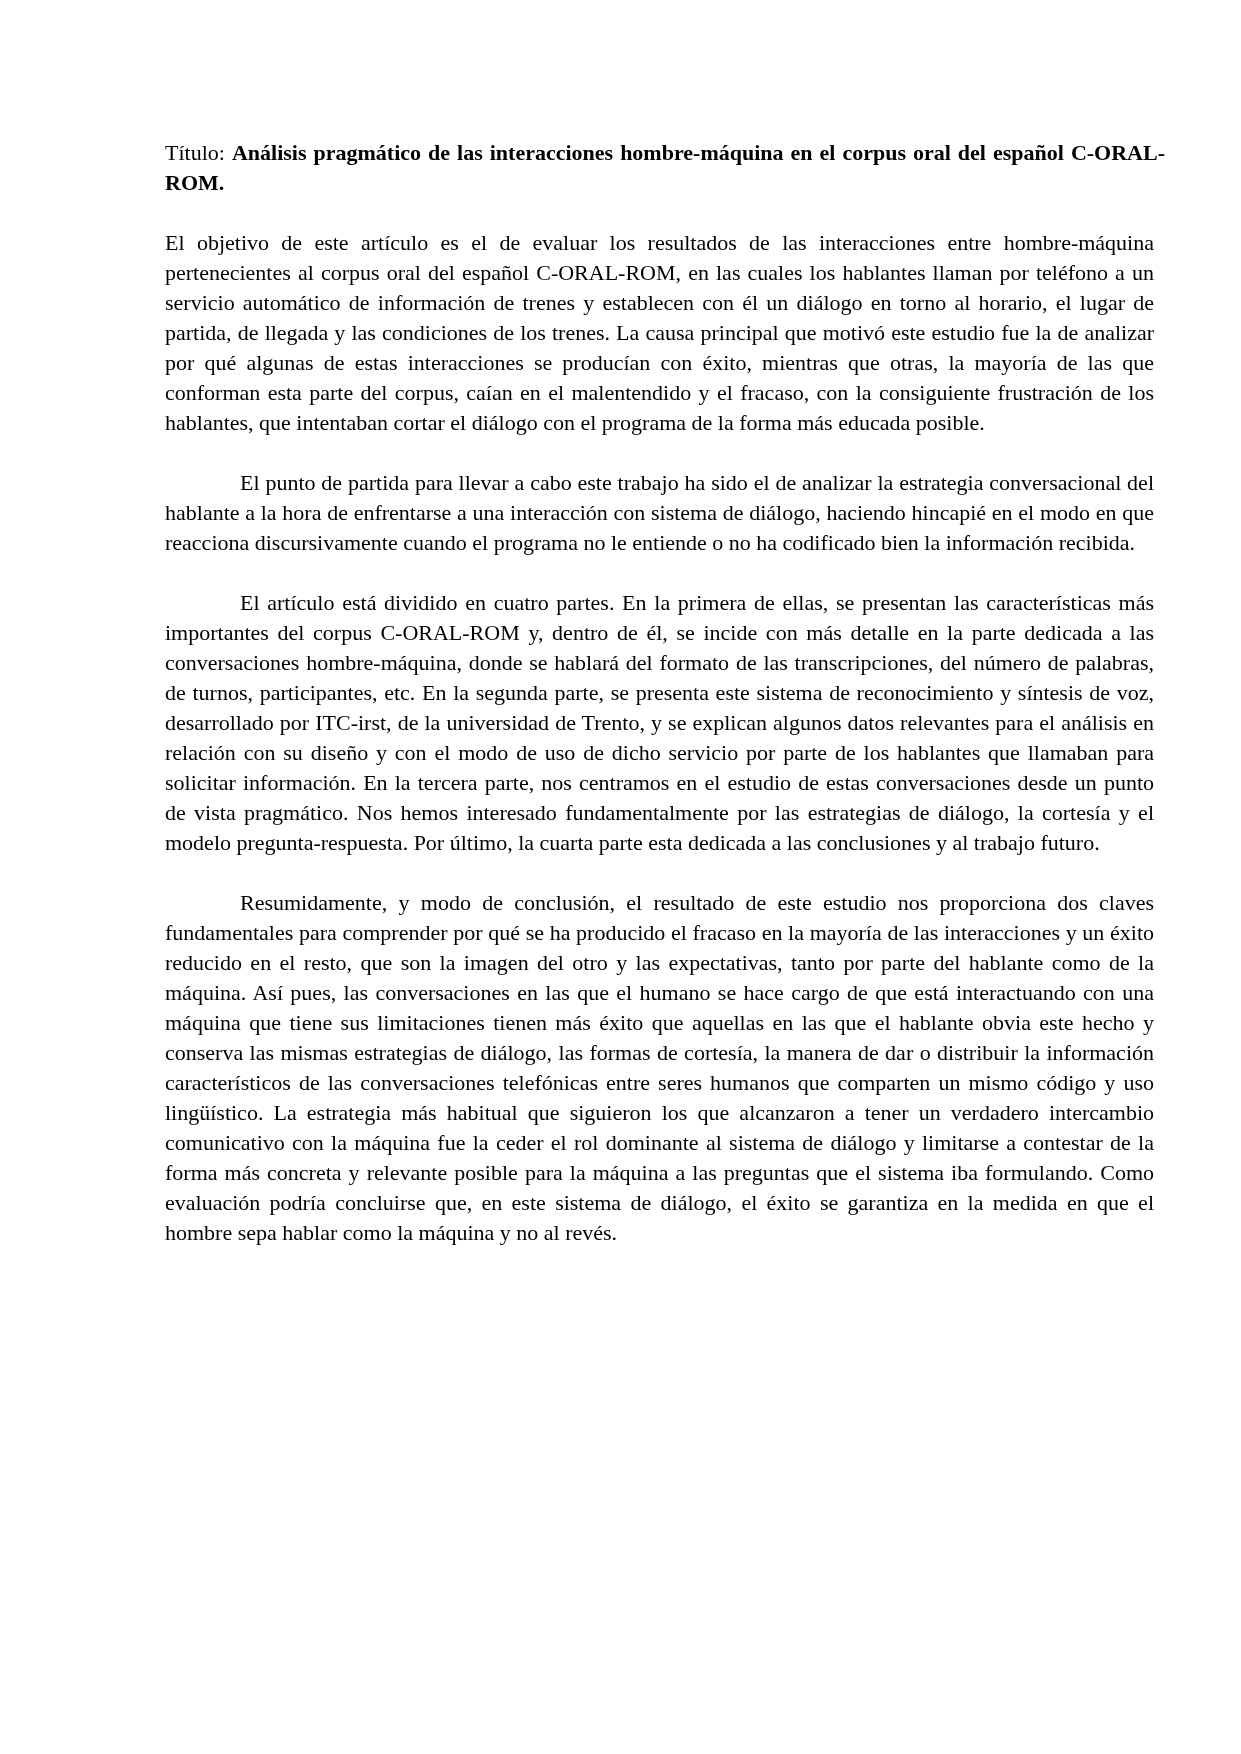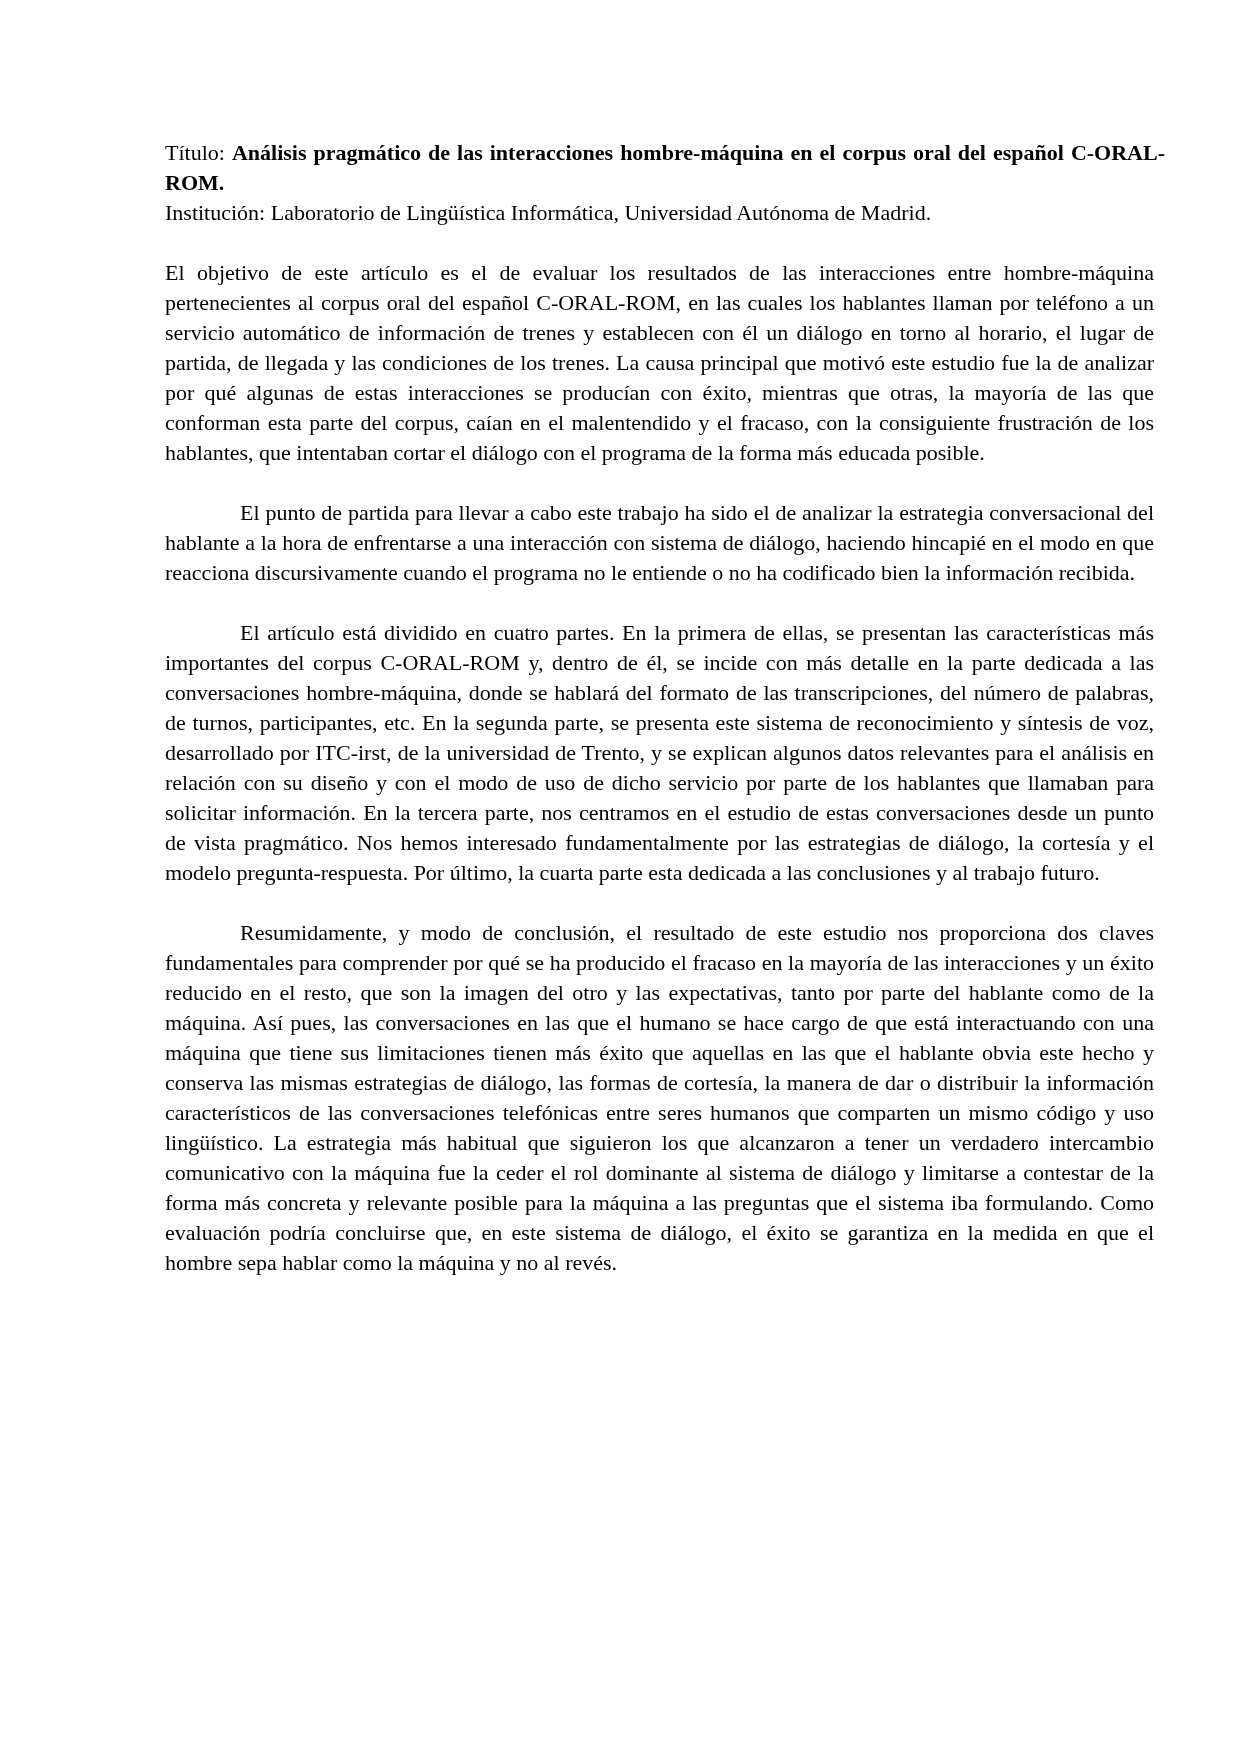--- a/index.html
+++ b/index.html
@@ -42,21 +42,20 @@
     text-indent: 0;
   }
 </style>
 </head>
 <body>
 
 <div class="page">
 
   <div class="meta-block">
     <p class="title-line"><span>Título: </span><strong>Análisis pragmático de las interacciones hombre-máquina en el corpus oral del español C-ORAL-ROM.</strong></p>
-    <p>Institución: Laboratorio de Lingüística Informática, Universidad Autónoma de Madrid.</p>
   </div>
 
   <p class="body-par no-indent">El objetivo de este artículo es el de evaluar los resultados de las interacciones entre hombre-máquina pertenecientes al corpus oral del español C-ORAL-ROM, en las cuales los hablantes llaman por teléfono a un servicio automático de información de trenes y establecen con él un diálogo en torno al horario, el lugar de partida, de llegada y las condiciones de los trenes. La causa principal que motivó este estudio fue la de analizar por qué algunas de estas interacciones se producían con éxito, mientras que otras, la mayoría de las que conforman esta parte del corpus, caían en el malentendido y el fracaso, con la consiguiente frustración de los hablantes, que intentaban cortar el diálogo con el programa de la forma más educada posible.</p>
 
   <p class="body-par">El punto de partida para llevar a cabo este trabajo ha sido el de analizar la estrategia conversacional del hablante a la hora de enfrentarse a una interacción con sistema de diálogo, haciendo hincapié en el modo en que reacciona discursivamente cuando el programa no le entiende o no ha codificado bien la información recibida.</p>
 
   <p class="body-par">El artículo está dividido en cuatro partes. En la primera de ellas, se presentan las características más importantes del corpus C-ORAL-ROM y, dentro de él, se incide con más detalle en la parte dedicada a las conversaciones hombre-máquina, donde se hablará del formato de las transcripciones, del número de palabras, de turnos, participantes, etc. En la segunda parte, se presenta este sistema de reconocimiento y síntesis de voz, desarrollado por ITC-irst, de la universidad de Trento, y se explican algunos datos relevantes para el análisis en relación con su diseño y con el modo de uso de dicho servicio por parte de los hablantes que llamaban para solicitar información. En la tercera parte, nos centramos en el estudio de estas conversaciones desde un punto de vista pragmático. Nos hemos interesado fundamentalmente por las estrategias de diálogo, la cortesía y el modelo pregunta-respuesta. Por último, la cuarta parte esta dedicada a las conclusiones y al trabajo futuro.</p>
 
   <p class="body-par">Resumidamente, y modo de conclusión, el resultado de este estudio nos proporciona dos claves fundamentales para comprender por qué se ha producido el fracaso en la mayoría de las interacciones y un éxito reducido en el resto, que son la imagen del otro y las expectativas, tanto por parte del hablante como de la máquina. Así pues, las conversaciones en las que el humano se hace cargo de que está interactuando con una máquina que tiene sus limitaciones tienen más éxito que aquellas en las que el hablante obvia este hecho y conserva las mismas estrategias de diálogo, las formas de cortesía, la manera de dar o distribuir la información característicos de las conversaciones telefónicas entre seres humanos que comparten un mismo código y uso lingüístico. La estrategia más habitual que siguieron los que alcanzaron a tener un verdadero intercambio comunicativo con la máquina fue la ceder el rol dominante al sistema de diálogo y limitarse a contestar de la forma más concreta y relevante posible para la máquina a las preguntas que el sistema iba formulando. Como evaluación podría concluirse que, en este sistema de diálogo, el éxito se garantiza en la medida en que el hombre sepa hablar como la máquina y no al revés.</p>
 

